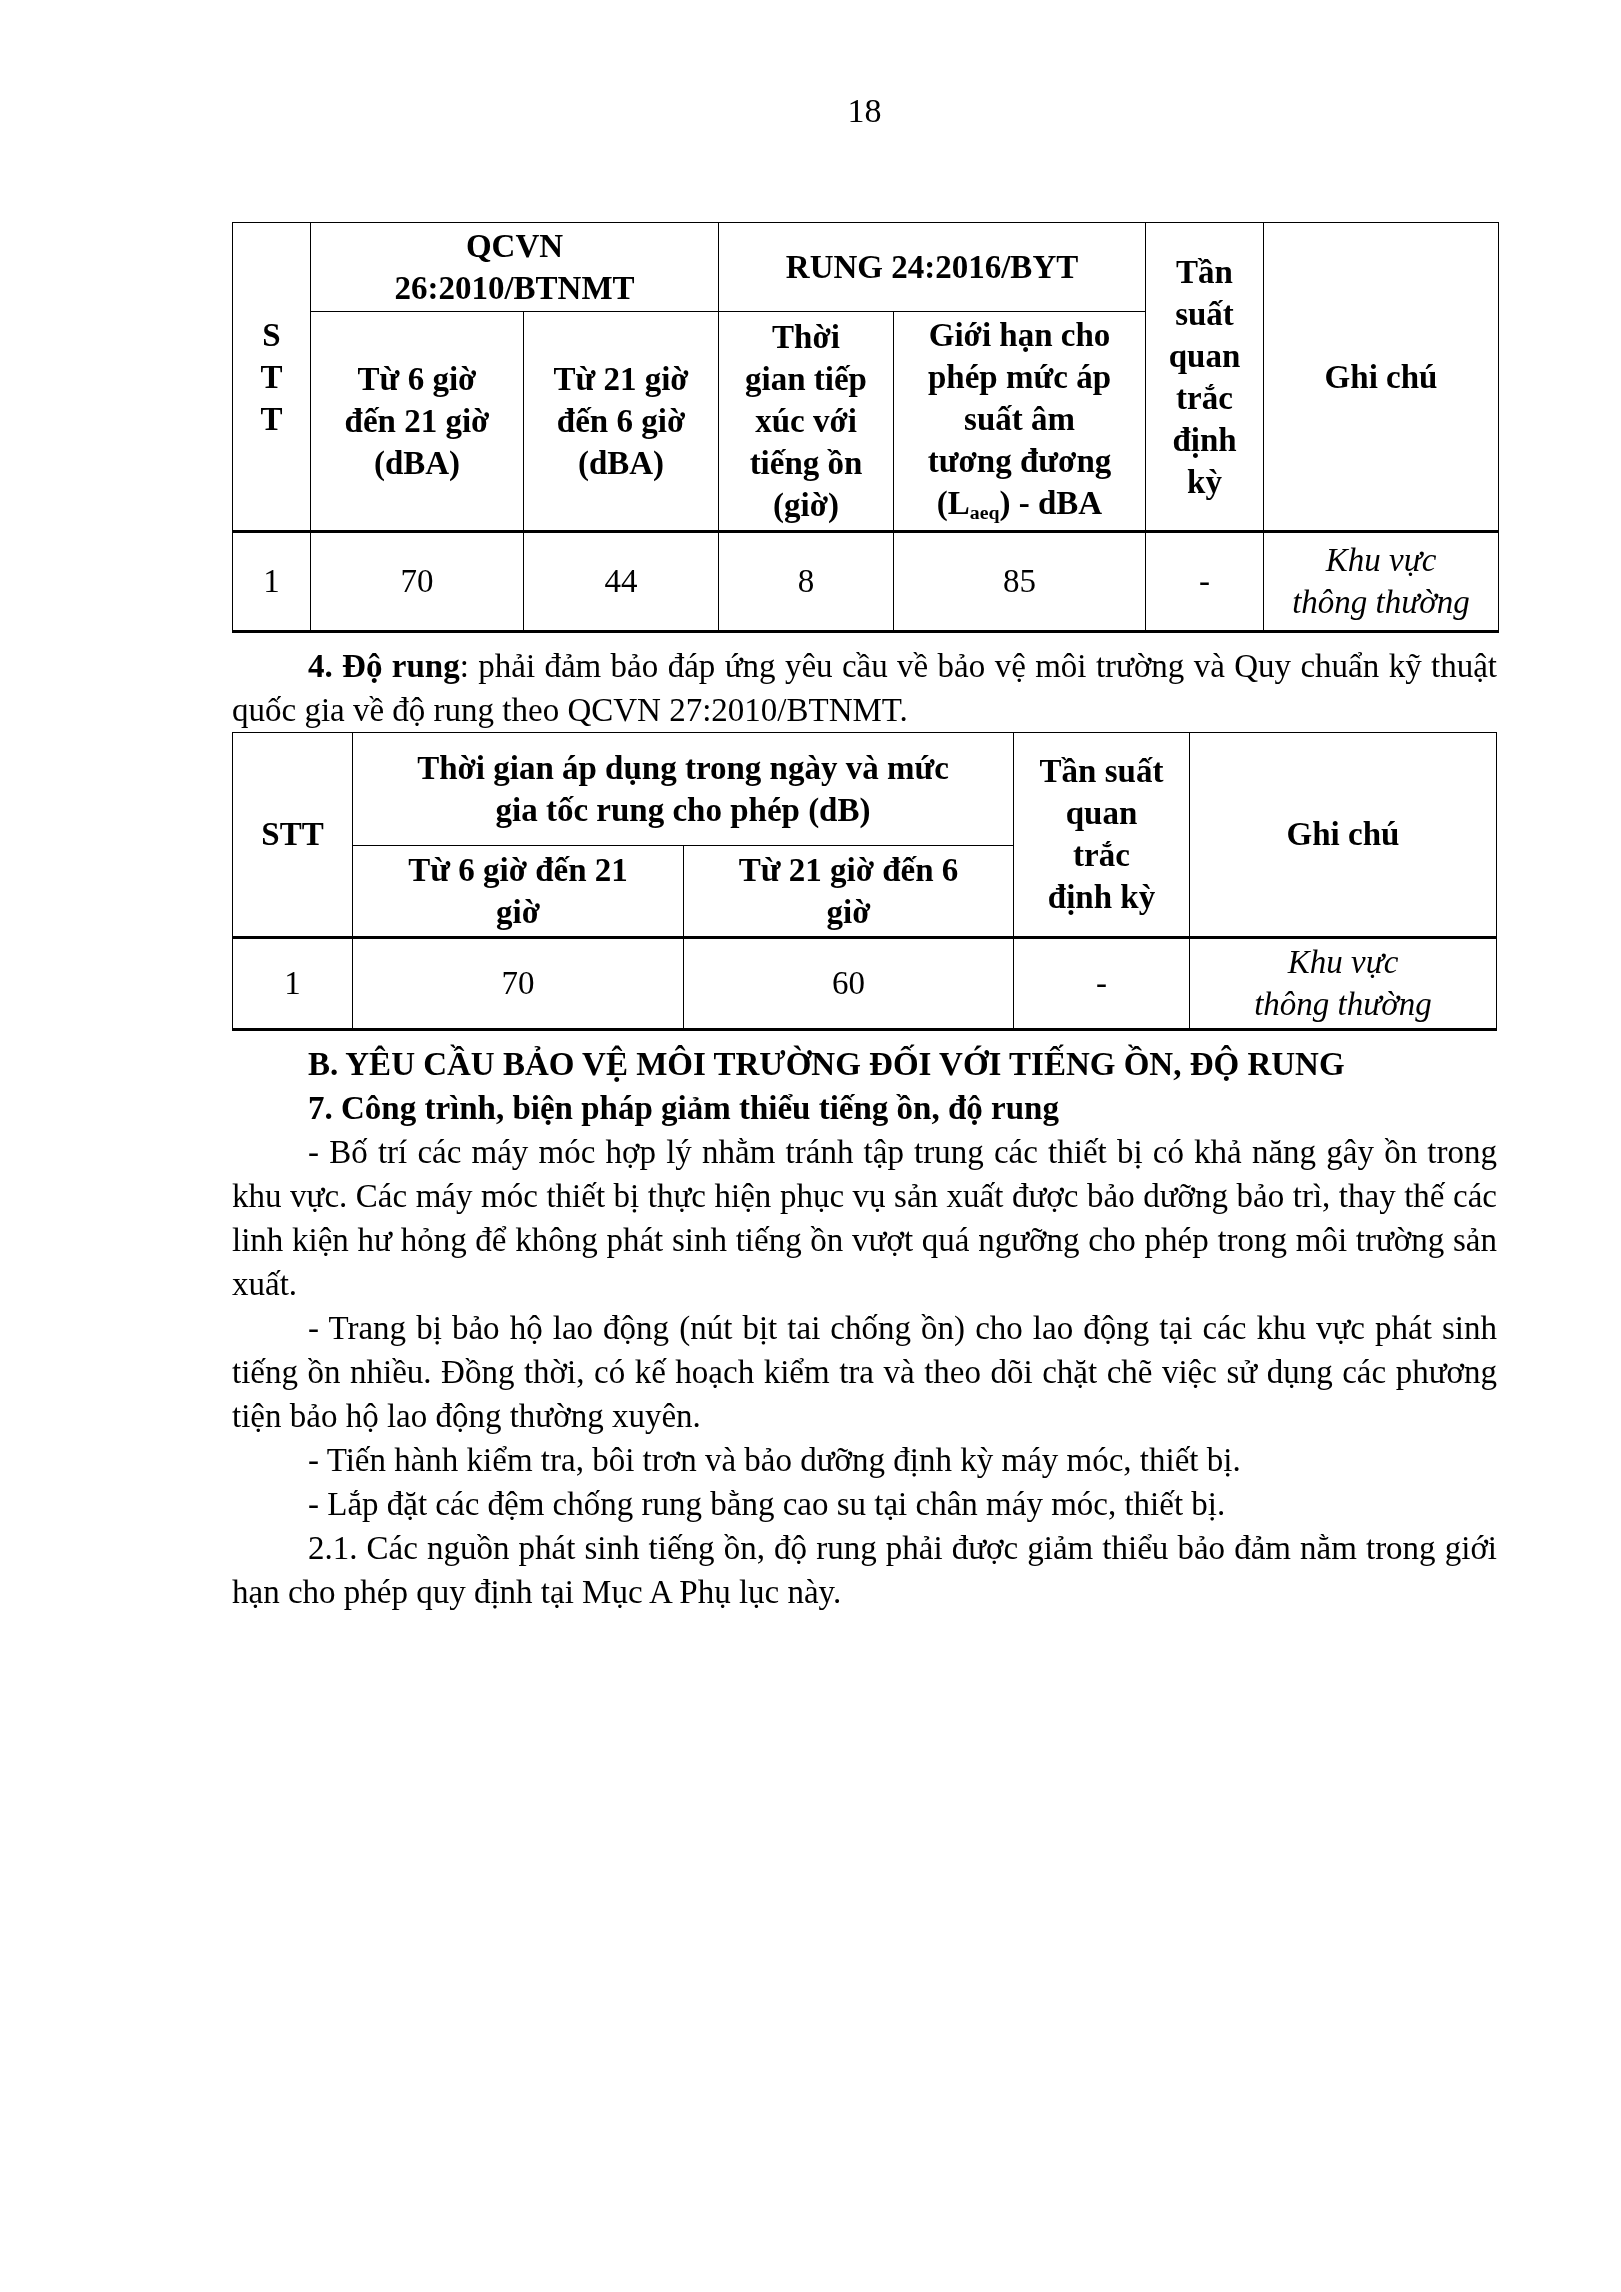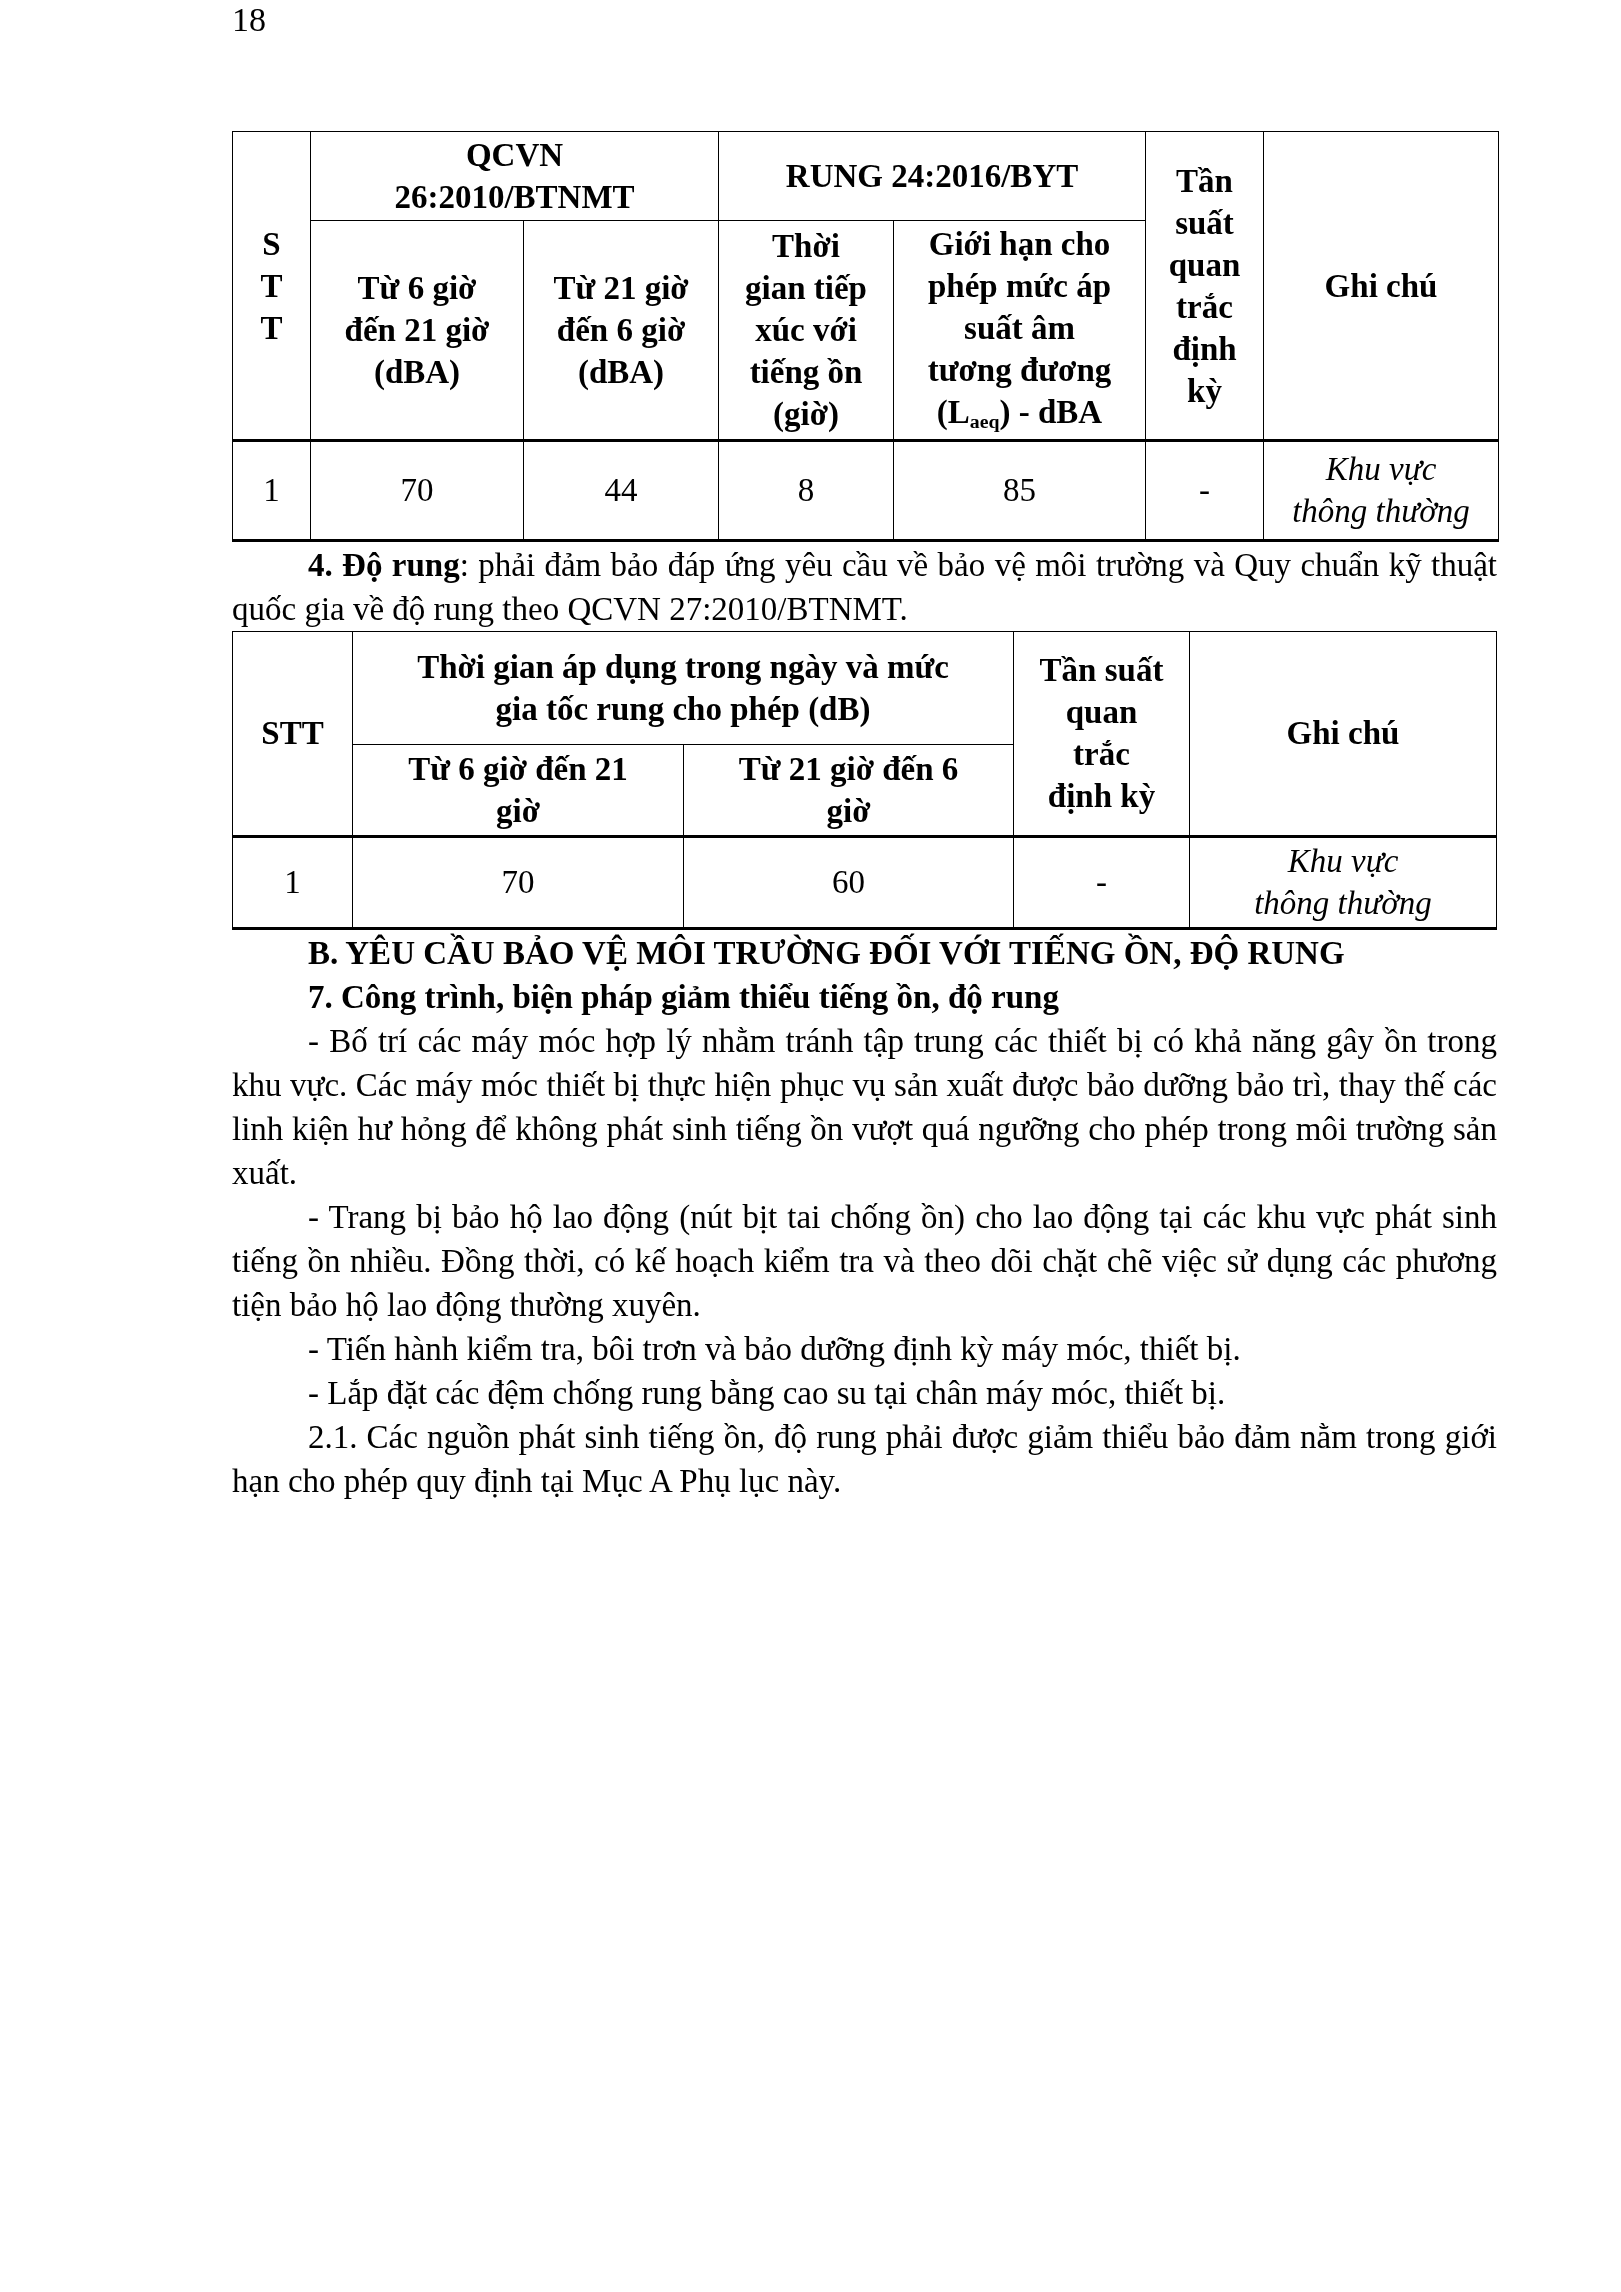--- a/index.html
+++ b/index.html
@@ -9,21 +9,22 @@
   }
   body {
     width: 1621px;
     height: 2293px;
     position: relative;
     overflow: hidden;
     font-family: "Liberation Serif", "DejaVu Serif", serif;
     color: #000000;
   }
   .page-number {
-    text-align: left;
+    margin-top: 91px;
+    text-align: center;
     font-size: 34px;
     line-height: 39px;
   }
   .content {
     margin-left: 232px;
     margin-right: 124px;
   }
   table {
     border-collapse: collapse;
     table-layout: fixed;
@@ -51,21 +52,21 @@
   }
   .table-noise { margin-top: 92px; }
   .table-vibration { margin-top: 0px; }
   p.body-par {
     margin: 0;
     font-size: 33px;
     line-height: 44px;
     text-align: justify;
     text-indent: 76px;
   }
-  p.first-after { margin-top: 1px; }
+  p.first-after { margin-top: 11px; }
   .bold { font-weight: bold; }
   .row-noise td { height: 93px; }
   .row-vib td { height: 85px; }
 </style>
 </head>
 <body>
 
 <div class="content">
 
   <div class="page-number">18</div>

